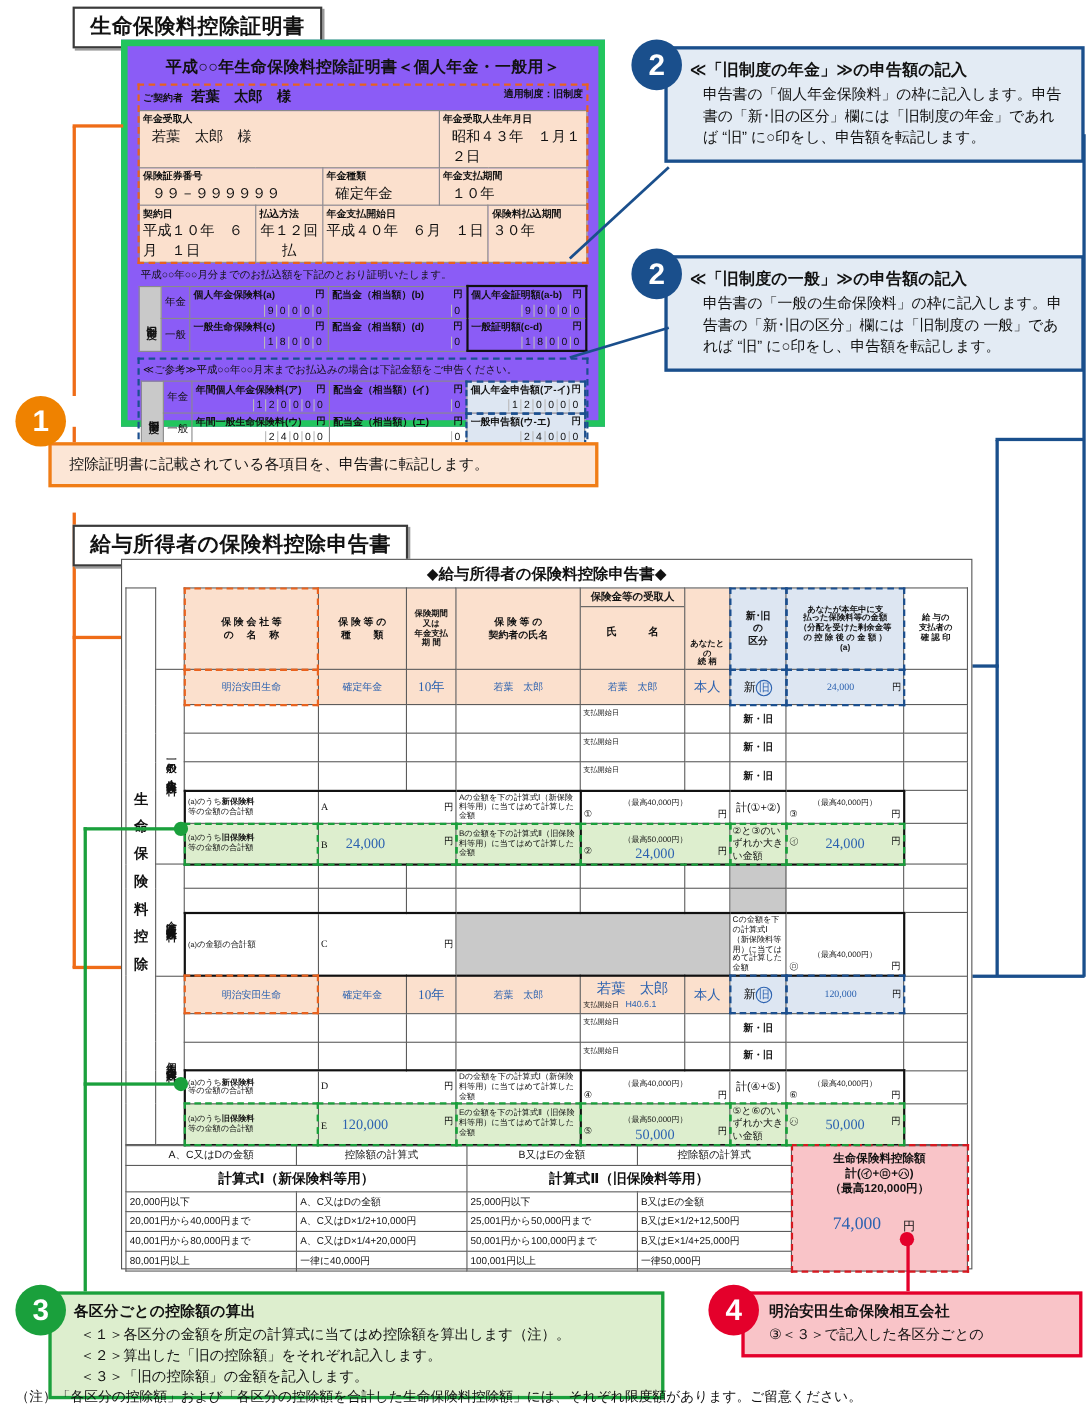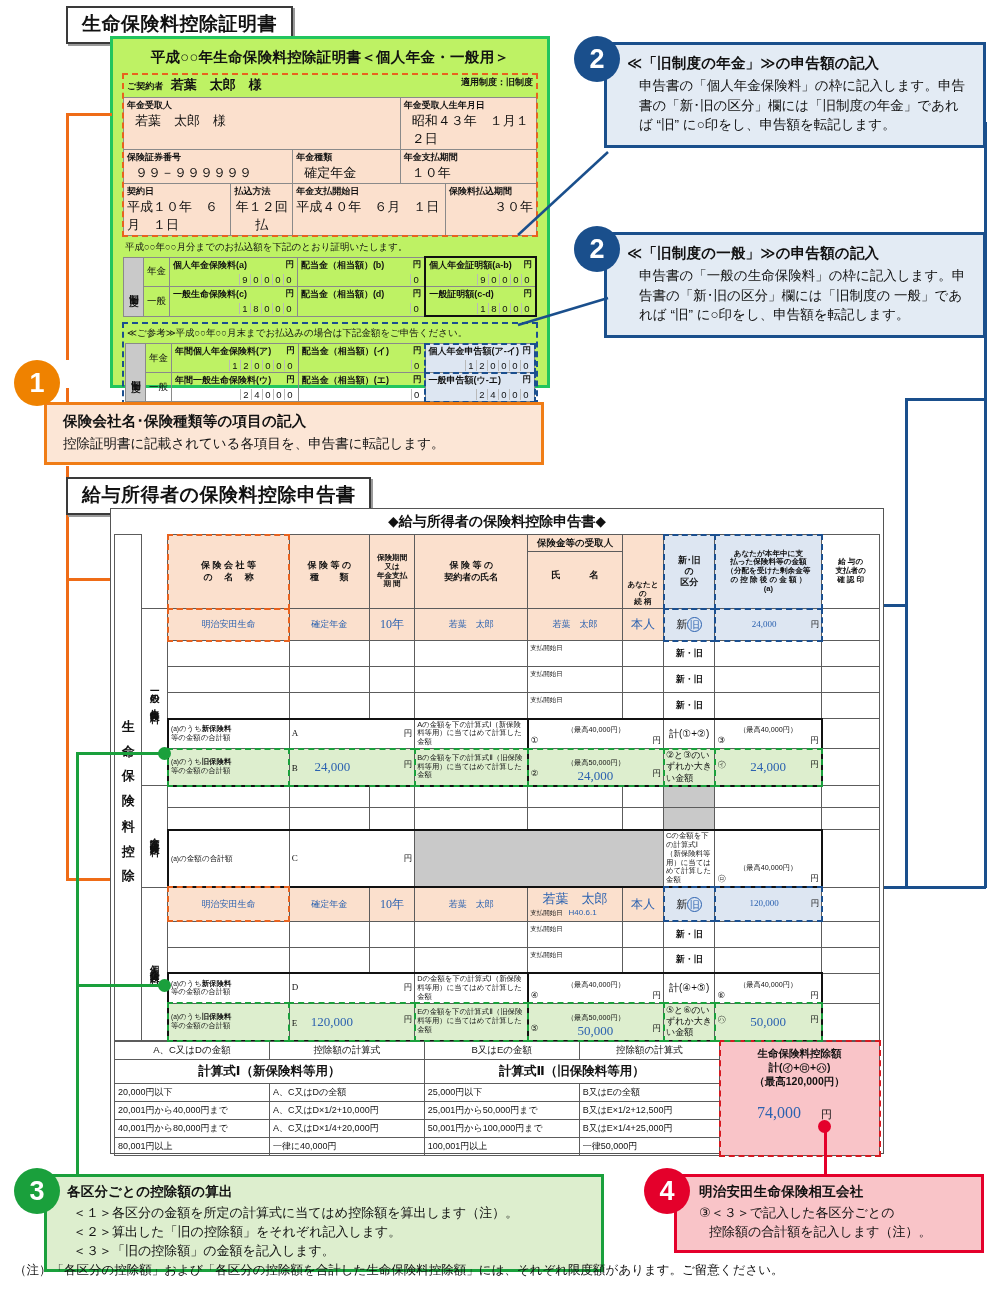--- a/index.html
+++ b/index.html
@@ -20,22 +20,22 @@
     background: #fff;
     padding: 3px 14px 5px 14px;
     font-size: 19px;
     font-weight: 700;
     letter-spacing: .5px;
     box-shadow: 2px 2px 0 #9a9a9a;
   }
 
   
   .cert {
-    border: 3px solid #22c55e;
-    background: #bef264;
+    border: 6px solid #22c55e;
+    background: #8b5cf6;
   }
   .cert-title {
     text-align: center;
     font-size: 14.5px;
     font-weight: 700;
     padding: 9px 0 7px 0;
     letter-spacing: .3px;
   }
   .cert-inner { padding: 0 10px 6px 10px; }
 
@@ -180,21 +180,21 @@
           <td class="peach" style="width:15%">
             <div class="lbl">払込方法</div>
             <div class="val" style="text-align:center">年１２回払</div>
           </td>
           <td class="peach" colspan="2" style="width:37%">
             <div class="lbl">年金支払開始日</div>
             <div class="val">平成４０年　６月　１日</div>
           </td>
           <td class="peach">
             <div class="lbl">保険料払込期間</div>
-            <div class="val" style="text-align:right">３０年</div>
+            <div class="val" style="text-align:left">３０年</div>
           </td>
         </tr>
       </tbody>
         </table>
     </div>
 
     <div style="font-size:9.5px; padding:5px 0 2px 2px;">平成○○年○○月分までのお払込額を下記のとおり証明いたします。</div>
 
     <table class="g">
       <tbody>
@@ -389,21 +389,20 @@
 <div class="abs ln" style="left:1060px; top:0; width:0; height:0;"></div>
 <div class="abs ln" style="left:845px; top:604px; width:2.5px; height:0px;"></div>
 <div class="abs ln" style="left:905px; top:604px; width:2.5px; height:2.5px;"></div>
 <div class="abs ln" style="left:845px; top:604px; width:62px; height:2.5px;"></div>
 <div class="abs dot" style="left:838px; top:599px;"></div>
 <div class="abs dot" style="left:838px; top:880px;"></div>
 
 <div class="badge b-orange" style="left:14px; top:360px;">1</div>
 <div class="callout co-orange" style="left:44px; top:402px; width:500px;">
   <div class="body" style="padding:7px 12px 8px 16px;">
-    <p class="co-h">保険会社名･保険種類等の項目の記入</p>
     <p class="co-p nopad" style="padding-left:0;">控除証明書に記載されている各項目を、申告書に転記します。</p>
   </div>
 </div>
 
 <div class="abs ln orange" style="left:66px; top:388px; width:2.5px; height:14px;"></div>
 <div class="abs ln orange" style="left:66px; top:115px; width:2.5px; height:245px;"></div>
 <div class="abs ln orange" style="left:66px; top:113px; width:46px; height:2.5px;"></div>
 <div class="abs ln orange" style="left:66px; top:466px; width:2.5px; height:414px;"></div>
 <div class="abs ln orange" style="left:66px; top:578px; width:97px; height:2.5px;"></div>
 <div class="abs dot orange" style="left:157px; top:573px;"></div>
@@ -776,17 +775,16 @@
   </div>
 </div>
 
 <div class="abs ln red" style="left:824px; top:1126px; width:2.5px; height:48px;"></div>
 <div class="abs dot red" style="left:818px; top:1120px;"></div>
 <div class="badge b-red" style="left:644px; top:1168px;">4</div>
 <div class="callout co-red" style="left:674px; top:1174px; width:310px;">
   <div class="body" style="padding:6px 10px 8px 22px;">
     <p class="co-h" style="font-size:13.5px;">明治安田生命保険相互会社</p>
     <p class="co-p" style="padding-left:0; font-size:13px; margin:0;">③＜３＞で記入した各区分ごとの</p>
-    <p class="co-p" style="padding-left:10px; font-size:13px; margin:0;">控除額の合計額を記入します（注）。</p>
   </div>
 </div>
 
 <div class="note" style="left:14px; top:1262px; width:968px;">（注）「各区分の控除額」および「各区分の控除額を合計した生命保険料控除額」には、それぞれ限度額があります。ご留意ください。</div>
 
 </body></html>

